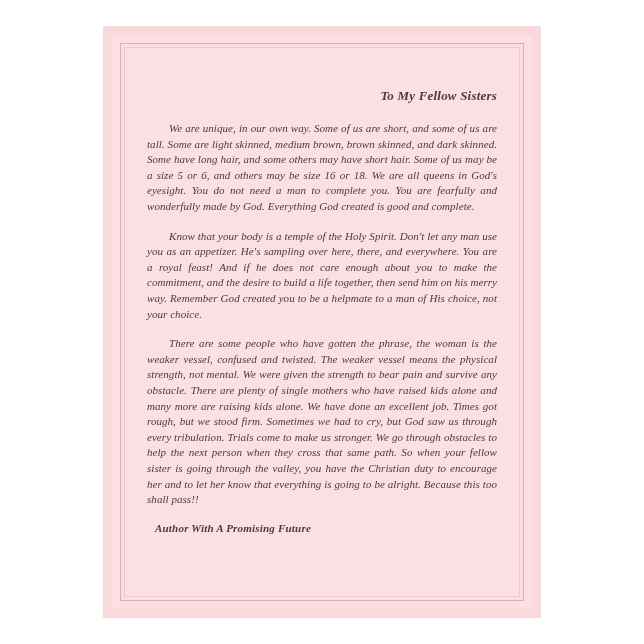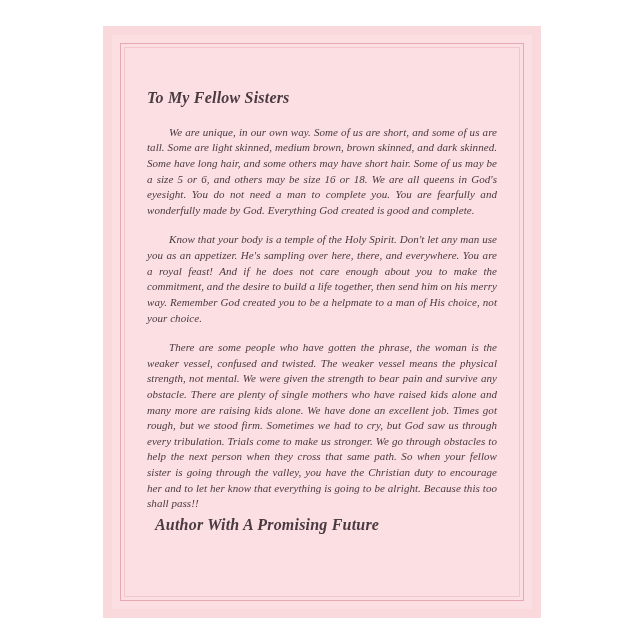--- a/index.html
+++ b/index.html
@@ -57,25 +57,25 @@
   }
   
   .content {
     position: absolute;
     left: 44px;
     top: 44px;
     right: 44px;
     bottom: 44px;
   }
   .doc-title {
-    text-align: left;
+    text-align: right;
     font-style: italic;
     font-weight: bold;
     color: #4a3a42;
-    font-size: 16px;
+    font-size: 13px;
     letter-spacing: 0.2px;
     margin: 18px 0 0 0;
     line-height: 1.3;
   }
   .body-text {
     margin-top: 16px;
     color: #4a3a42;
     font-style: italic;
     font-size: 11px;
     line-height: 1.42;
@@ -86,21 +86,21 @@
     margin: 0 0 14px 0;
     text-indent: 22px;
   }
   .signature {
     position: absolute;
     left: 8px;
     bottom: 40px;
     color: #4a3a42;
     font-style: italic;
     font-weight: bold;
-    font-size: 16px;
+    font-size: 11px;
     letter-spacing: 0.2px;
   }
 </style>
 </head>
 <body>
 
 <div class="canvas">
   <div class="poster">
     <div class="poster-inner-tone"></div>
     <div class="frame-line"></div>

